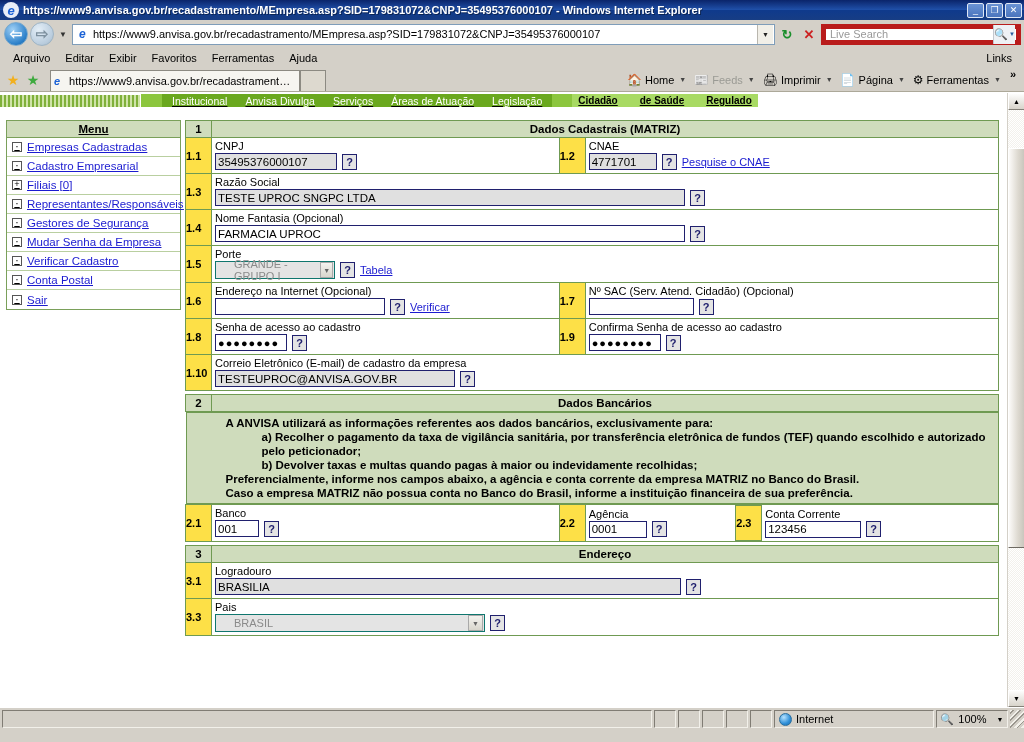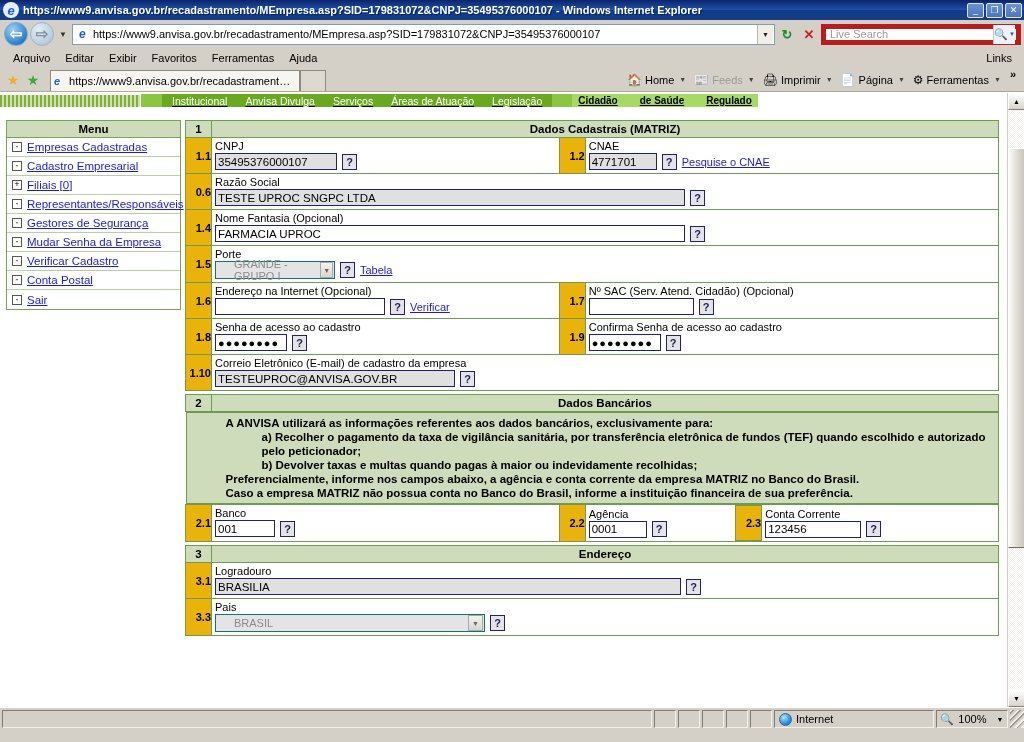--- a/index.html
+++ b/index.html
@@ -168,21 +168,21 @@
   .gn-light {
     background: #a8da63; height: 13px; display: flex; align-items: center;
     color: #000; font-size: 10px; font-weight: bold; gap: 22px; padding: 0 6px;
     overflow: hidden;
   }
 
   
   .content { position: absolute; top: 22px; left: 0; right: 0; bottom: 0; display: flex; }
 
   
-  .sidebar { width: 182px; padding: 5px 0 4px 6px; flex: none; }
+  .sidebar { width: 182px; padding: 5px 0 4px 6px; flex: none; text-decoration: underline; }
   .menupanel { border: 1px solid #7aa05a; width: 175px; background: #fff; }
   .panelhdr {
     background: #cfdcbc; text-align: center; font-weight: bold;
     font-size: 11.5px; color: #000; padding: 2px 0; border-bottom: 1px solid #7aa05a;
   }
   .mrow {
     display: flex; align-items: center; gap: 5px;
     padding: 2px 3px 2px 5px; border-bottom: 1px solid #b9cfa0;
     background: #fff; height: 19px;
   }
@@ -206,21 +206,21 @@
   .sechdr td {
     background: #cfdcbc; border: 1px solid #6f9a52;
     font-weight: bold; font-size: 11.5px; padding: 2px 0;
   }
   .secnum { width: 26px; text-align: center; }
   .sectitle { text-align: center; }
   .frow td {
     border: 1px solid #6f9a52; vertical-align: top; padding: 0;
   }
   td.idx {
-    width: 26px; background: #eab308; text-align: right;
+    width: 26px; background: #fde047; text-align: left;
     font-weight: bold; font-size: 11px; vertical-align: middle;
   }
   td.fld { background: #fff; padding: 2px 3px 3px 3px; }
   .flabel { font-size: 11px; color: #000; display: block; margin-bottom: 1px; line-height: 12px; }
   .inprow { display: flex; align-items: center; gap: 5px; }
   input.txt, .txt {
     height: 17px; border: 1px solid #20206e; background: #fff;
     font-family: "Liberation Sans", sans-serif; font-size: 11.5px;
     color: #000; padding: 0 2px; outline: none; display: block;
   }
@@ -476,21 +476,21 @@
               <span class="flabel">CNAE</span>
               <span class="inprow">
                 <input class="txt ro" style="width: 68px;" readonly="" value="4771701">
                 <span class="helpbtn">?</span>
                 <a class="alink" href="#">Pesquise o CNAE</a>
               </span>
             </td>
           </tr>
 
           <tr class="frow">
-            <td class="idx">0.6</td>
+            <td class="idx">1.3</td>
             <td class="fld" colspan="3">
               <span class="flabel">Razão Social</span>
               <span class="inprow">
                 <input class="txt ro" style="width: 470px;" readonly="" value="TESTE UPROC SNGPC LTDA">
                 <span class="helpbtn">?</span>
               </span>
             </td>
           </tr>
 
           <tr class="frow">
@@ -588,21 +588,21 @@
                 <p class="ind1">Caso a empresa MATRIZ não possua conta no Banco do Brasil, informe a instituição financeira de sua preferência.</p>
               </div>
             </td>
           </tr>
 
           <tr class="frow">
             <td class="idx">2.1</td>
             <td class="fld">
               <span class="flabel">Banco</span>
               <span class="inprow">
-                <input class="txt" style="width: 60px;" value="001">
+                <input class="txt" style="width: 44px;" value="001">
                 <span class="helpbtn">?</span>
               </span>
             </td>
             <td class="idx">2.2</td>
             <td class="fld" style="padding:0">
               <table style="width:100%;border-collapse:collapse">
                 <tbody>
                       <tr>
                   <td style="border:none;padding:2px 3px 3px 3px;width:150px;vertical-align:top">
                     <span class="flabel">Agência</span>

